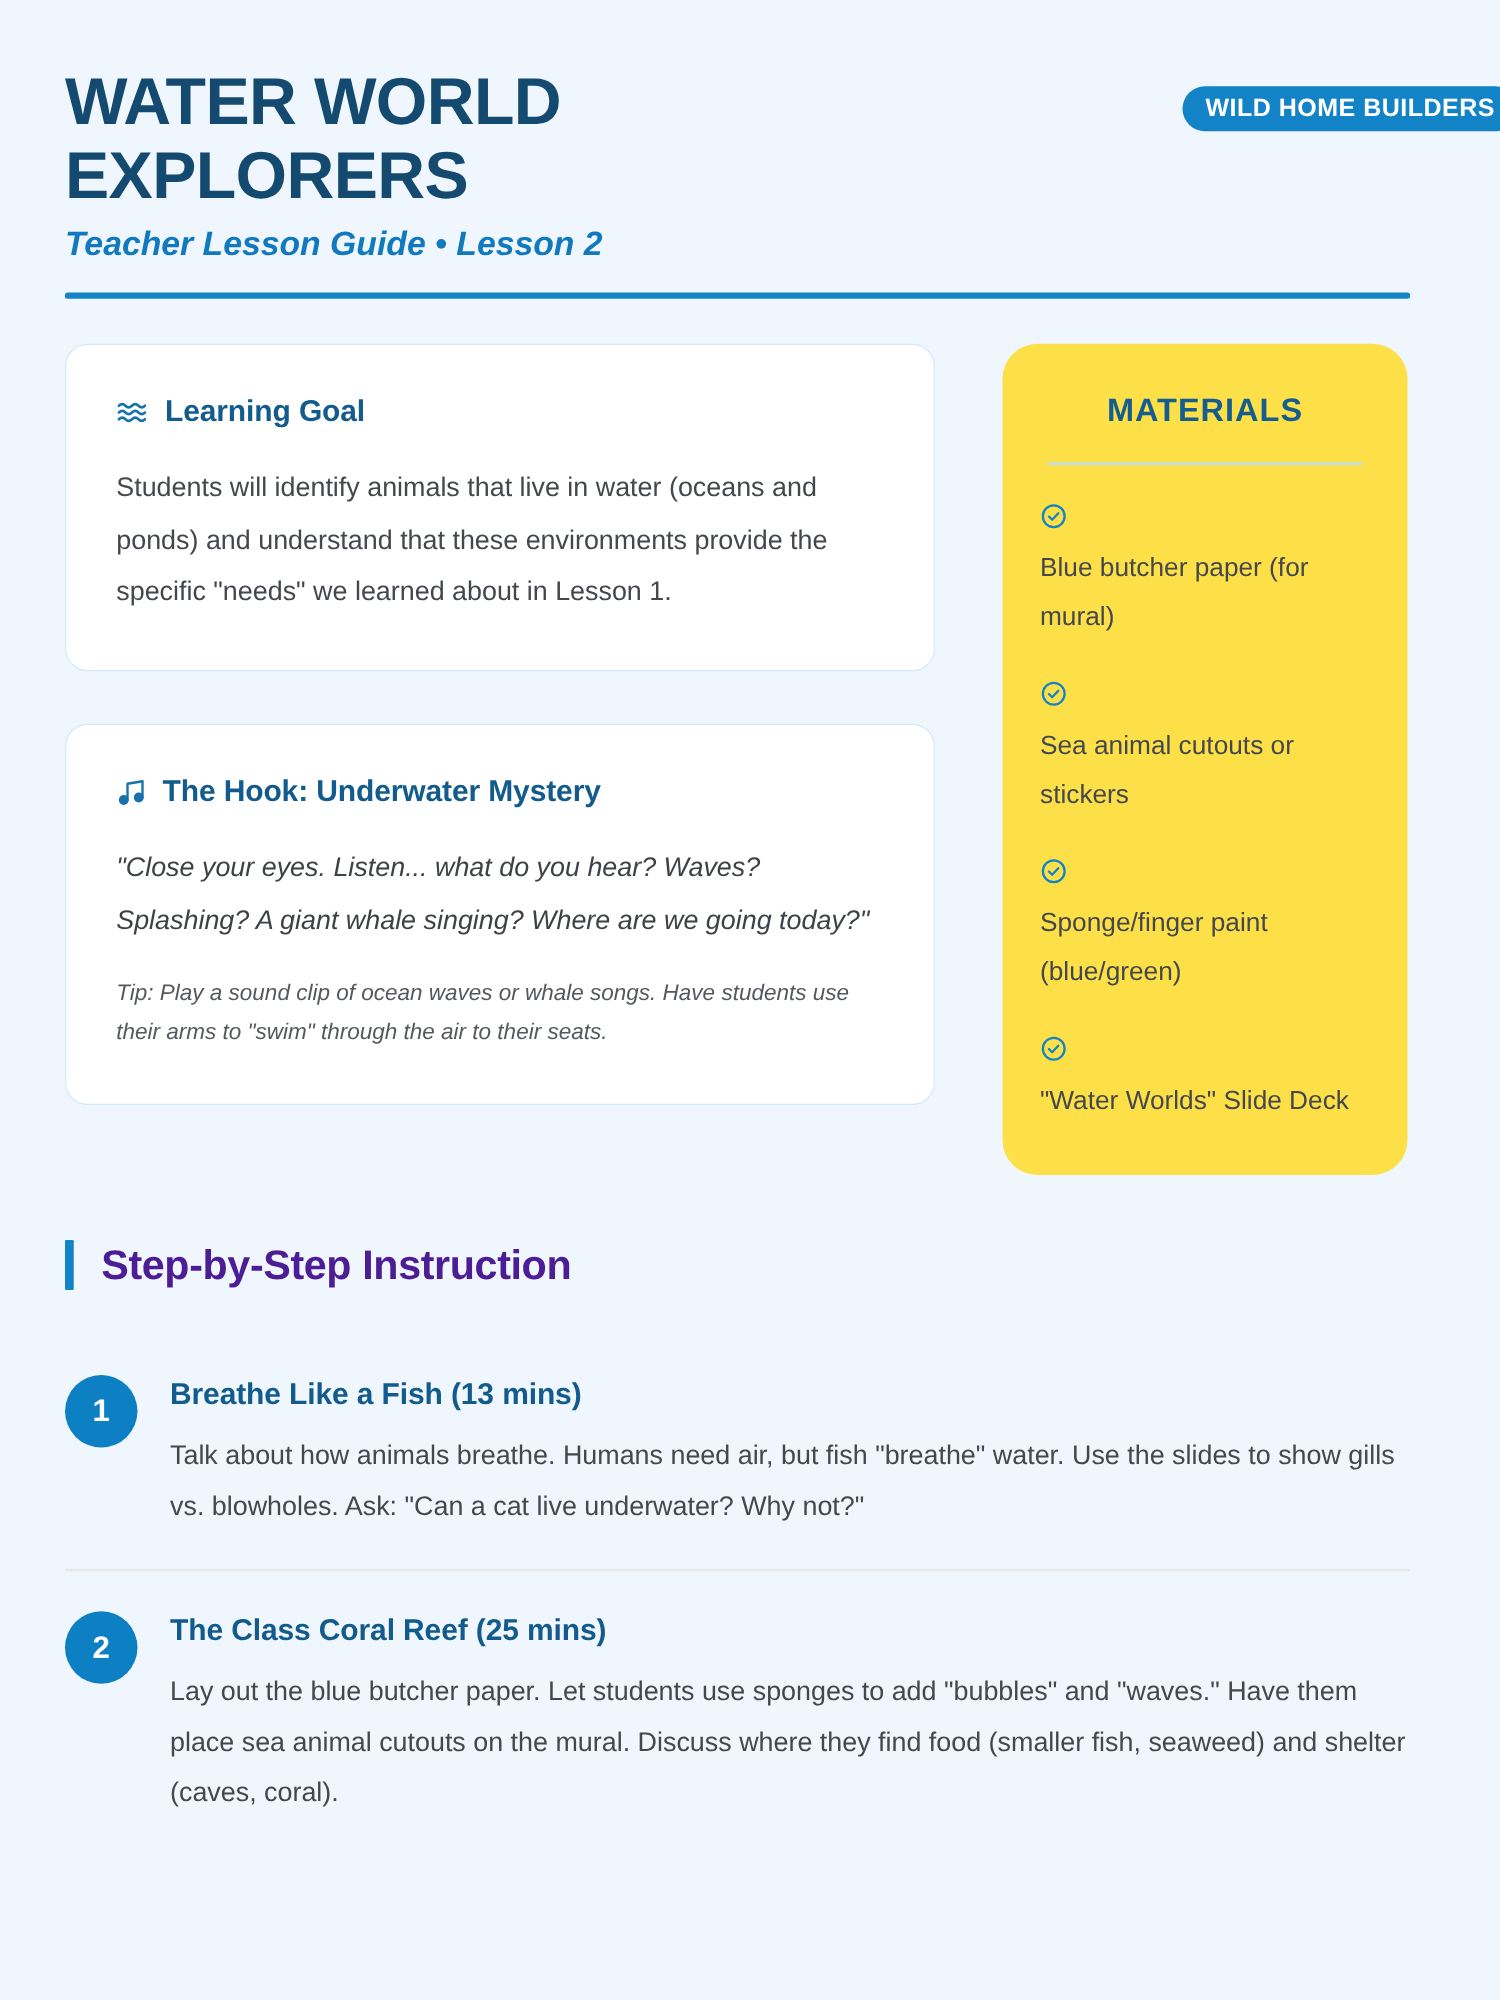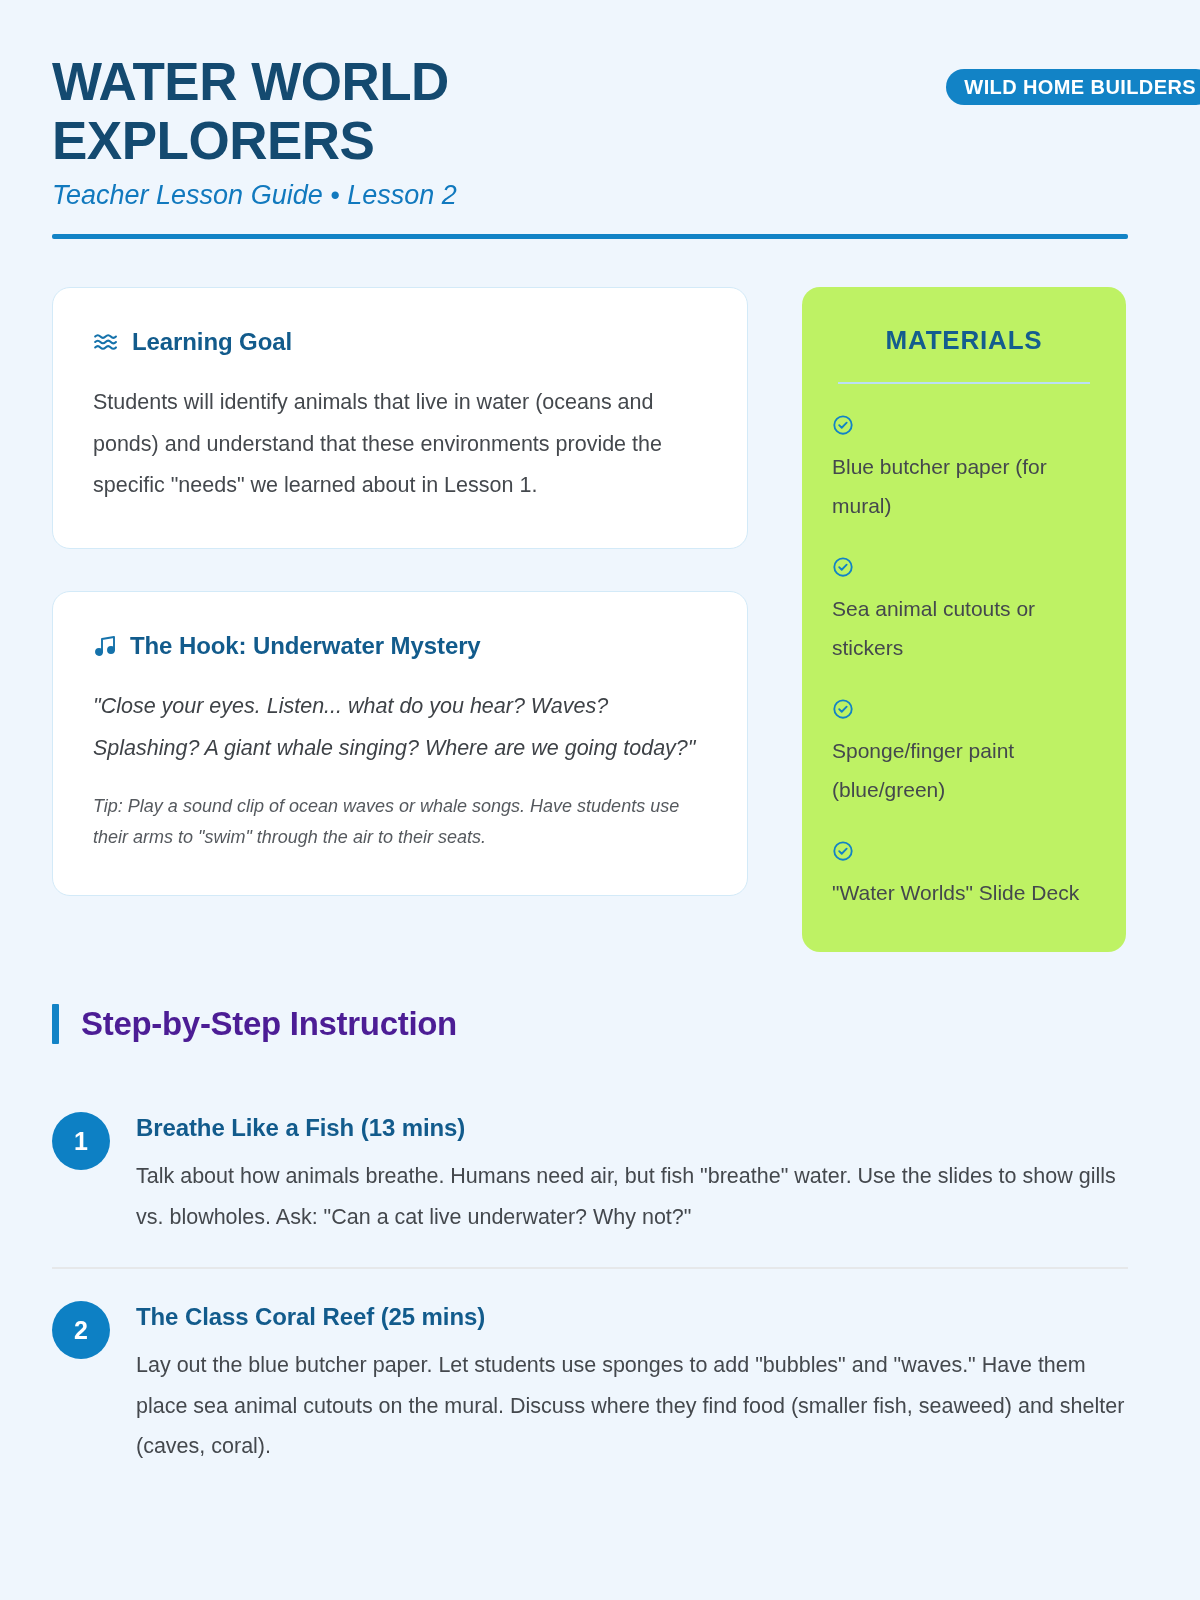--- a/index.html
+++ b/index.html
@@ -47,21 +47,21 @@
     letter-spacing: -0.5px;
     color: #144a70;
     text-transform: uppercase;
   }
 
   .doc-subtitle {
     margin-top: 8px;
     font-size: 27px;
     line-height: 1.25;
     font-style: italic;
-    font-weight: 400;
+    font-weight: 700;
     color: #1179be;
   }
 
   .badge-wrap {
     width: 300px;
     margin-top: 16px;
     margin-right: -86px;
     text-align: right;
     font-size: 0;
   }
@@ -82,21 +82,21 @@
 
   .header-rule {
     margin-top: 22px;
     height: 5px;
     background: #1283c6;
     border-radius: 2px;
   }
 
   
   .content {
-    margin-top: 38px;
+    margin-top: 26px;
     display: flex;
     align-items: flex-start;
     gap: 54px;
   }
 
   .col-main { width: 696px; flex: 0 0 696px; }
   .col-side { width: 324px; flex: 0 0 324px; }
 
   
   .card {
@@ -144,22 +144,22 @@
   .card-note {
     margin-top: 22px;
     font-size: 18px;
     line-height: 1.74;
     font-style: italic;
     color: #55595e;
   }
 
   
   .materials {
-    background: #bef264;
-    border-radius: 18px;
+    background: #fde047;
+    border-radius: 28px;
     padding: 38px 30px 40px 30px;
   }
 
   .materials-title {
     text-align: center;
     font-size: 26px;
     font-weight: 600;
     letter-spacing: 0.8px;
     color: #145d8e;
     text-transform: uppercase;

